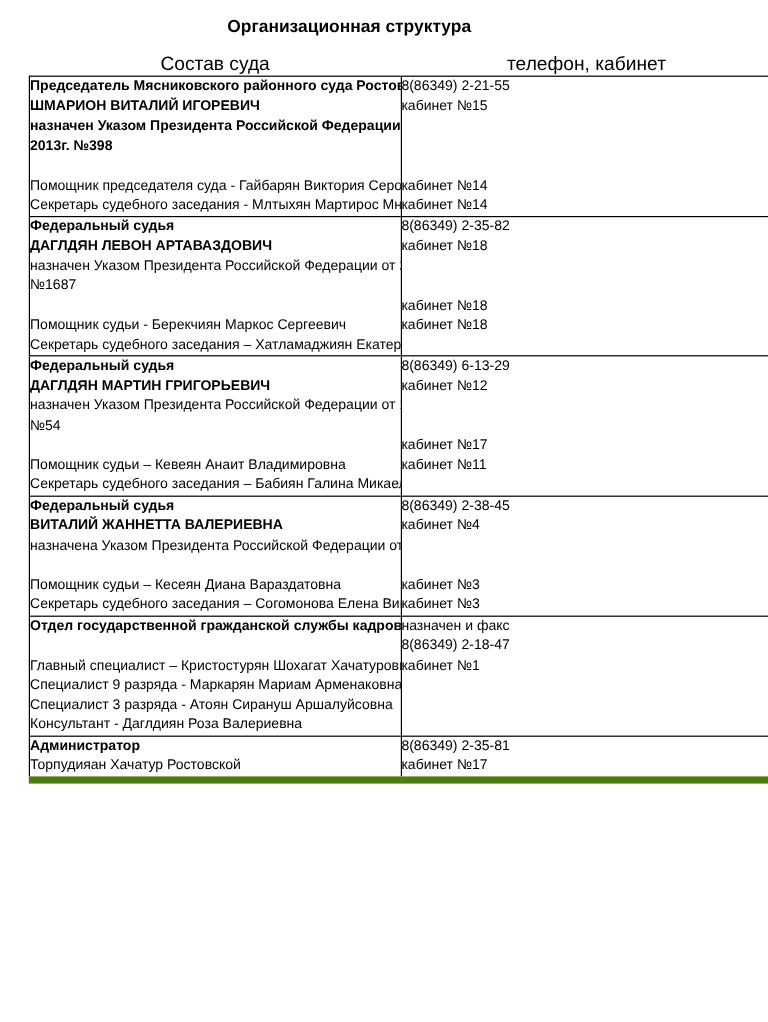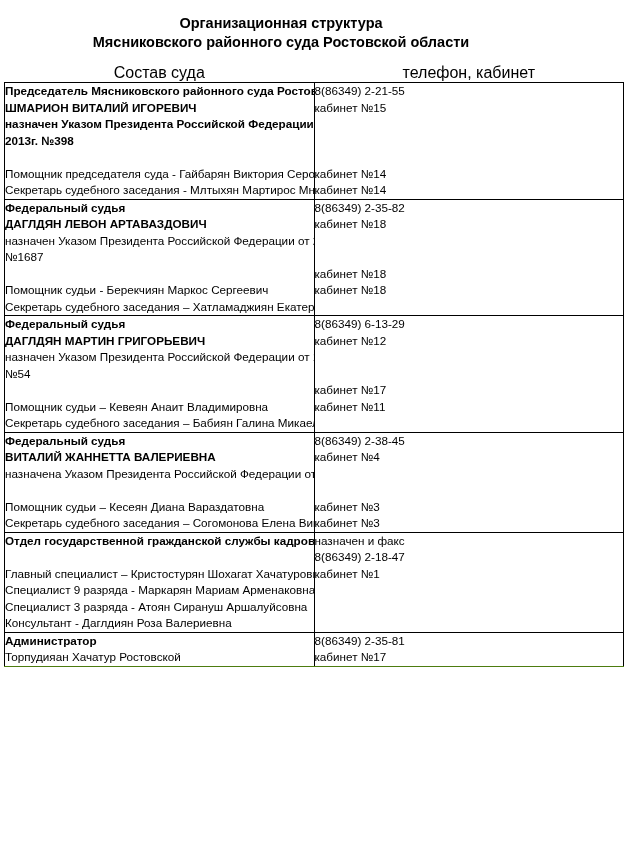--- a/index.html
+++ b/index.html
@@ -11,21 +11,21 @@
     width: 640px;
     height: 852px;
     font-family: "Liberation Sans", sans-serif;
     color: #000000;
     overflow: hidden;
   }
   .page {
     width: 568px;
     height: 852px;
     box-sizing: border-box;
-    padding: 14px 10px 0 4px;
+    padding: 14px 10px 0 24px;
   }
   .doc-title {
     text-align: center;
     font-weight: bold;
     font-size: 14.5px;
     line-height: 19px;
     margin-bottom: 12px;
   }
   .doc-title div {
     white-space: nowrap;
@@ -60,39 +60,38 @@
   }
   .cell-right {
     width: 154px;
     border-right: 1px solid #000;
     padding: 0 3px 0 4px;
   }
   .block {
     border-top: 1px solid #000;
   }
   .block-last td {
-    border-bottom: 1px solid #4d7c0f;
+    border-bottom: 6px solid #4d7c0f;
   }
   .line {
     line-height: 16.5px;
     white-space: nowrap;
     overflow: hidden;
   }
   .bold {
     font-weight: bold;
   }
 </style>
 </head>
 <body>
 
 <div class="page">
 
   <div class="doc-title">
     <div>Организационная структура</div>
-    <div>Мясниковского районного суда Ростовской области</div>
   </div>
 
   <table class="org">
     <tbody>
       <tr class="head-row">
         <td class="head-left">Состав суда</td>
         <td class="head-right">телефон, кабинет</td>
       </tr>
     </tbody>
     <tbody id="blocks-host">

